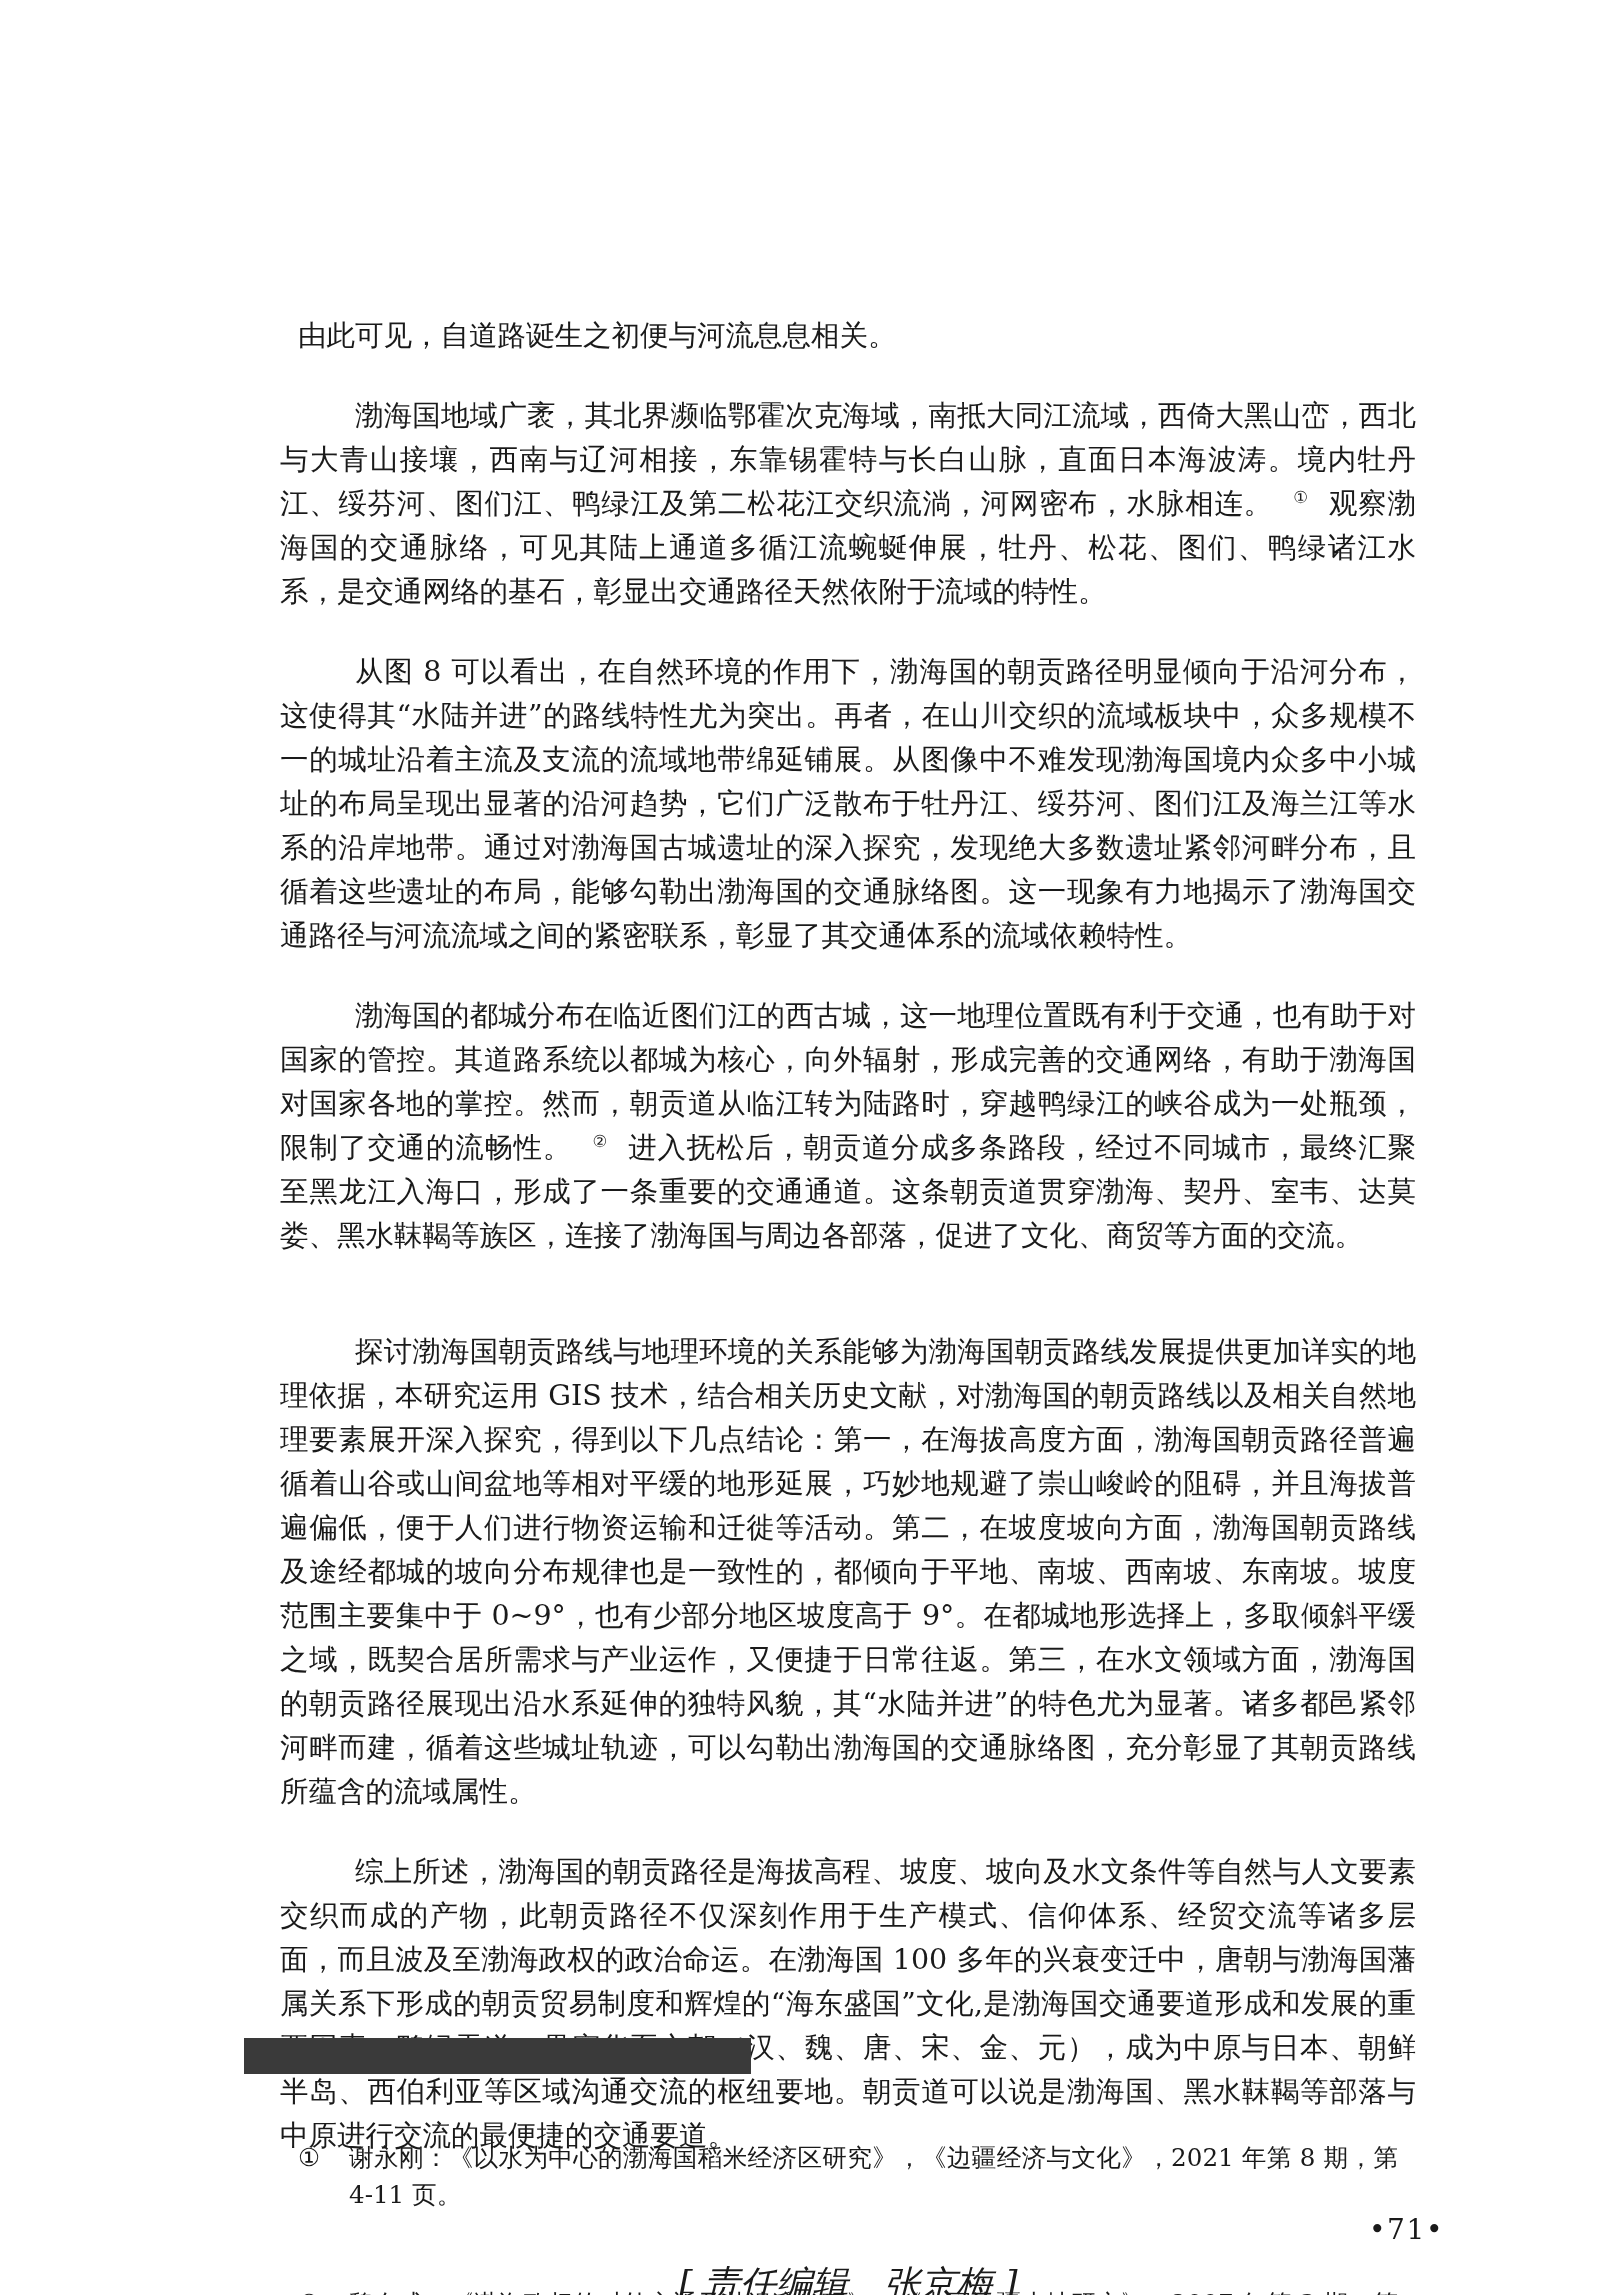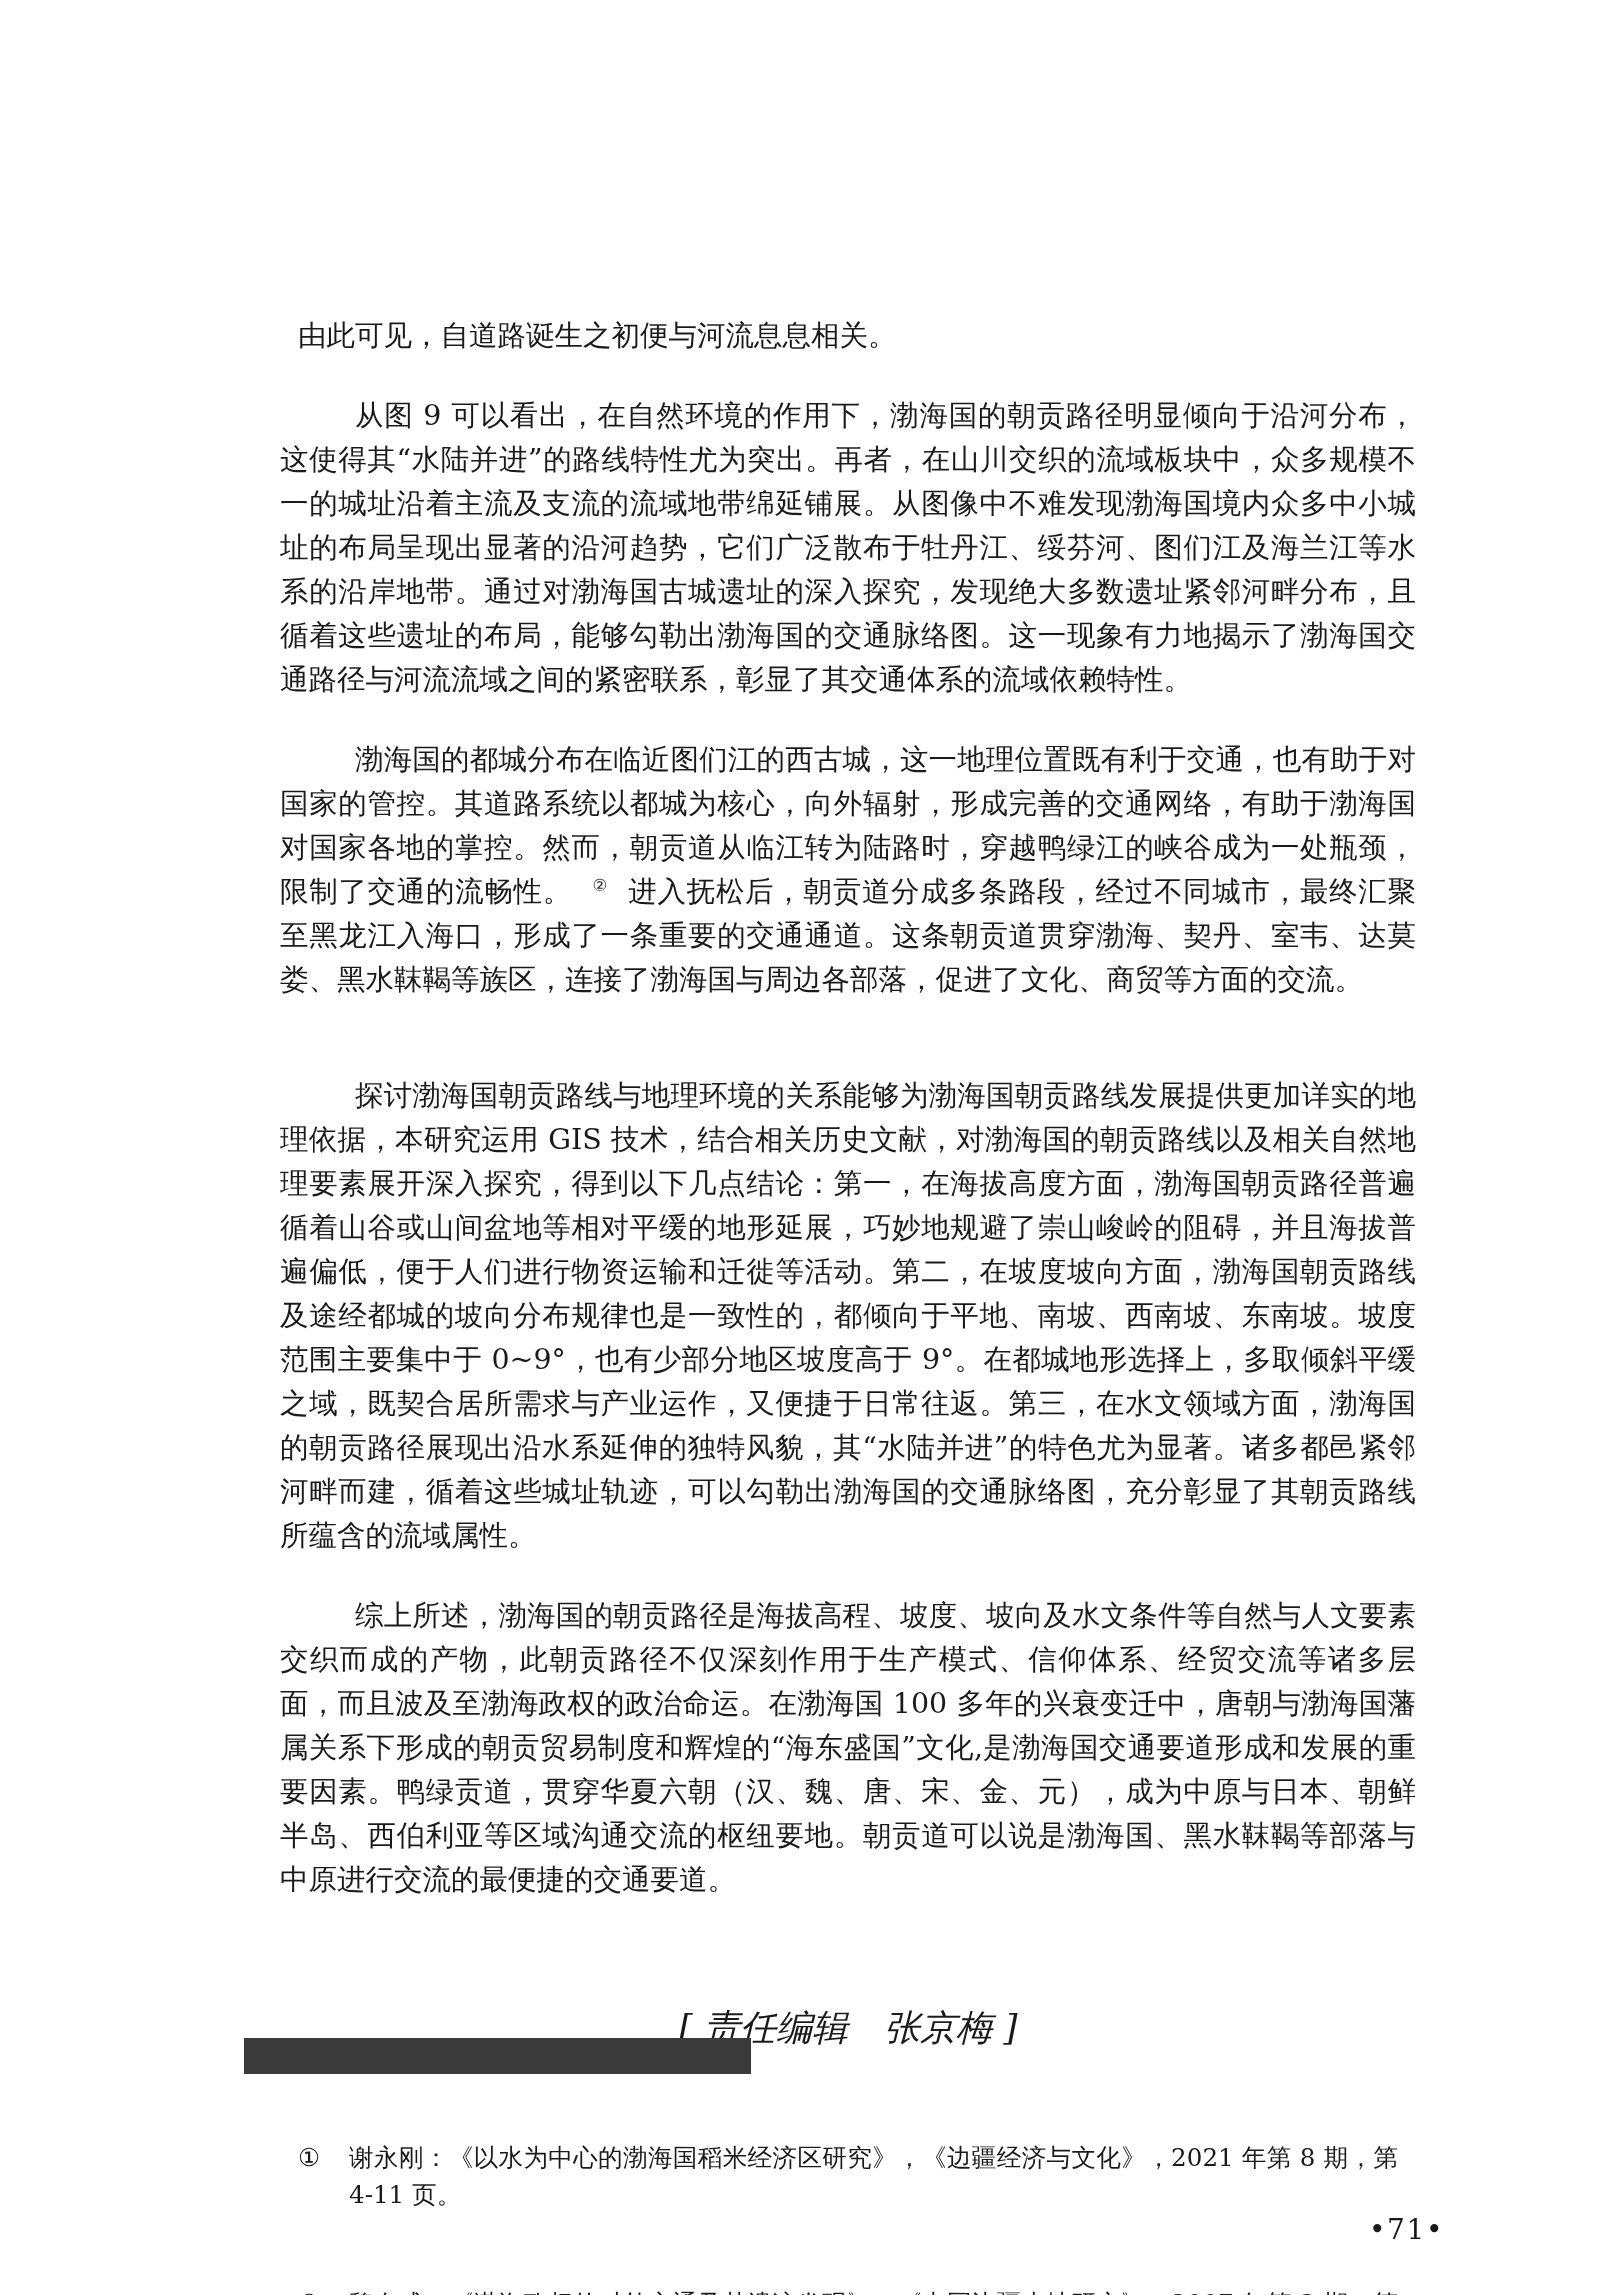--- a/index.html
+++ b/index.html
@@ -86,21 +86,22 @@
   }
 </style>
 </head>
 <body>
 
 <div class="page">
 
   <main class="content">
     <div>
         <p class="para"><span>由此可见，自道路诞生之初便与河流息息相关。</span></p>
-        <p class="para indent"><span>从图 9 可以看出，在自然环境的作用下，渤海国的朝贡路径明显倾向于沿河分布，这使得其“水陆并进”的路线特性尤为突出。再者，在山川交织的流域板块中，众多规模不一的城址沿着主流及支流的流域地带绵延铺展。从图像中不难发现渤海国境内众多中小城址的布局呈现出显著的沿河趋势，它们广泛散布于牡丹江、绥芬河、图们江及海兰江等水系的沿岸地带。通过对渤海国古城遗址的深入探究，发现绝大多数遗址紧邻河畔分布，且循着这些遗址的布局，能够勾勒出渤海国的交通脉络图。这一现象有力地揭示了渤海国交通路径与河流流域之间的紧密联系，彰显了其交通体系的流域依赖特性。</span></p>
+        <p class="para indent"><span>渤海国地域广袤，其北界濒临鄂霍次克海域，南抵大同江流域，西倚大黑山峦，西北与大青山接壤，西南与辽河相接，东靠锡霍特与长白山脉，直面日本海波涛。境内牡丹江、绥芬河、图们江、鸭绿江及第二松花江交织流淌，河网密布，水脉相连。</span><sup>①</sup><span>观察渤海国的交通脉络，可见其陆上通道多循江流蜿蜒伸展，牡丹、松花、图们、鸭绿诸江水系，是交通网络的基石，彰显出交通路径天然依附于流域的特性。</span></p>
+        <p class="para indent"><span>从图 8 可以看出，在自然环境的作用下，渤海国的朝贡路径明显倾向于沿河分布，这使得其“水陆并进”的路线特性尤为突出。再者，在山川交织的流域板块中，众多规模不一的城址沿着主流及支流的流域地带绵延铺展。从图像中不难发现渤海国境内众多中小城址的布局呈现出显著的沿河趋势，它们广泛散布于牡丹江、绥芬河、图们江及海兰江等水系的沿岸地带。通过对渤海国古城遗址的深入探究，发现绝大多数遗址紧邻河畔分布，且循着这些遗址的布局，能够勾勒出渤海国的交通脉络图。这一现象有力地揭示了渤海国交通路径与河流流域之间的紧密联系，彰显了其交通体系的流域依赖特性。</span></p>
         <p class="para indent"><span>渤海国的都城分布在临近图们江的西古城，这一地理位置既有利于交通，也有助于对国家的管控。其道路系统以都城为核心，向外辐射，形成完善的交通网络，有助于渤海国对国家各地的掌控。然而，朝贡道从临江转为陆路时，穿越鸭绿江的峡谷成为一处瓶颈，限制了交通的流畅性。</span><sup>②</sup><span>进入抚松后，朝贡道分成多条路段，经过不同城市，最终汇聚至黑龙江入海口，形成了一条重要的交通通道。这条朝贡道贯穿渤海、契丹、室韦、达莫娄、黑水靺鞨等族区，连接了渤海国与周边各部落，促进了文化、商贸等方面的交流。</span></p>
       </div>
 
 
     <div>
         <p class="para indent"><span>探讨渤海国朝贡路线与地理环境的关系能够为渤海国朝贡路线发展提供更加详实的地理依据，本研究运用 GIS 技术，结合相关历史文献，对渤海国的朝贡路线以及相关自然地理要素展开深入探究，得到以下几点结论：第一，在海拔高度方面，渤海国朝贡路径普遍循着山谷或山间盆地等相对平缓的地形延展，巧妙地规避了崇山峻岭的阻碍，并且海拔普遍偏低，便于人们进行物资运输和迁徙等活动。第二，在坡度坡向方面，渤海国朝贡路线及途经都城的坡向分布规律也是一致性的，都倾向于平地、南坡、西南坡、东南坡。坡度范围主要集中于 0~9°，也有少部分地区坡度高于 9°。在都城地形选择上，多取倾斜平缓之域，既契合居所需求与产业运作，又便捷于日常往返。第三，在水文领域方面，渤海国的朝贡路径展现出沿水系延伸的独特风貌，其“水陆并进”的特色尤为显著。诸多都邑紧邻河畔而建，循着这些城址轨迹，可以勾勒出渤海国的交通脉络图，充分彰显了其朝贡路线所蕴含的流域属性。</span></p>
         <p class="para indent"><span>综上所述，渤海国的朝贡路径是海拔高程、坡度、坡向及水文条件等自然与人文要素交织而成的产物，此朝贡路径不仅深刻作用于生产模式、信仰体系、经贸交流等诸多层面，而且波及至渤海政权的政治命运。在渤海国 100 多年的兴衰变迁中，唐朝与渤海国藩属关系下形成的朝贡贸易制度和辉煌的“海东盛国”文化,是渤海国交通要道形成和发展的重要因素。鸭绿贡道，贯穿华夏六朝（汉、魏、唐、宋、金、元），成为中原与日本、朝鲜半岛、西伯利亚等区域沟通交流的枢纽要地。朝贡道可以说是渤海国、黑水靺鞨等部落与中原进行交流的最便捷的交通要道。</span></p>
       </div>
 
     <p class="editor">[ 责任编辑　张京梅 ]</p>

